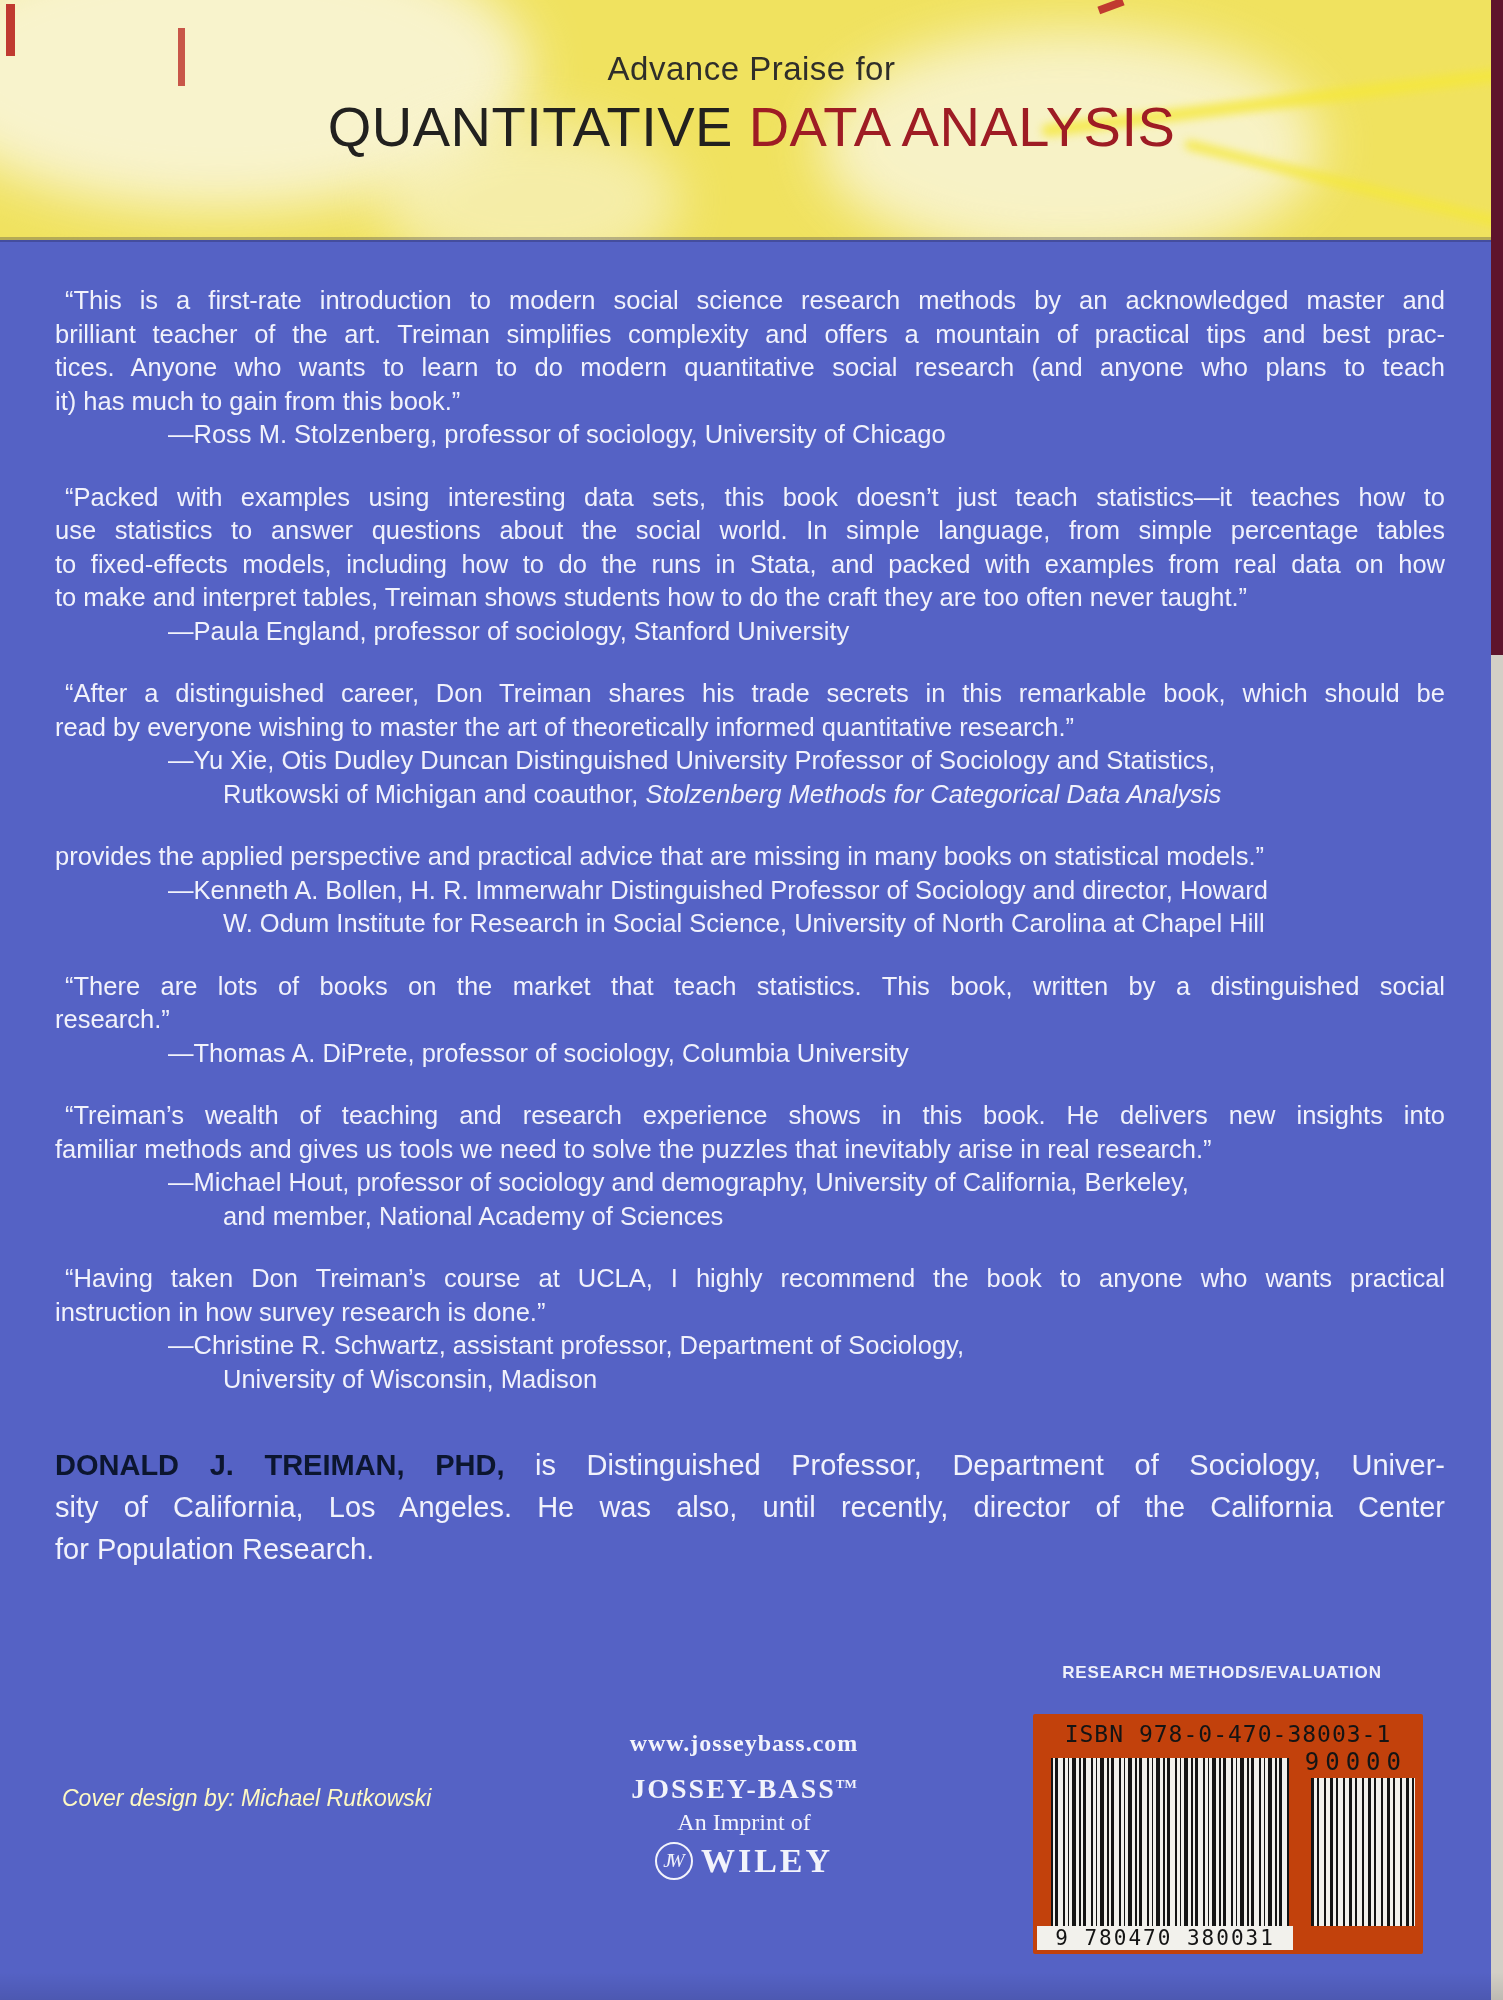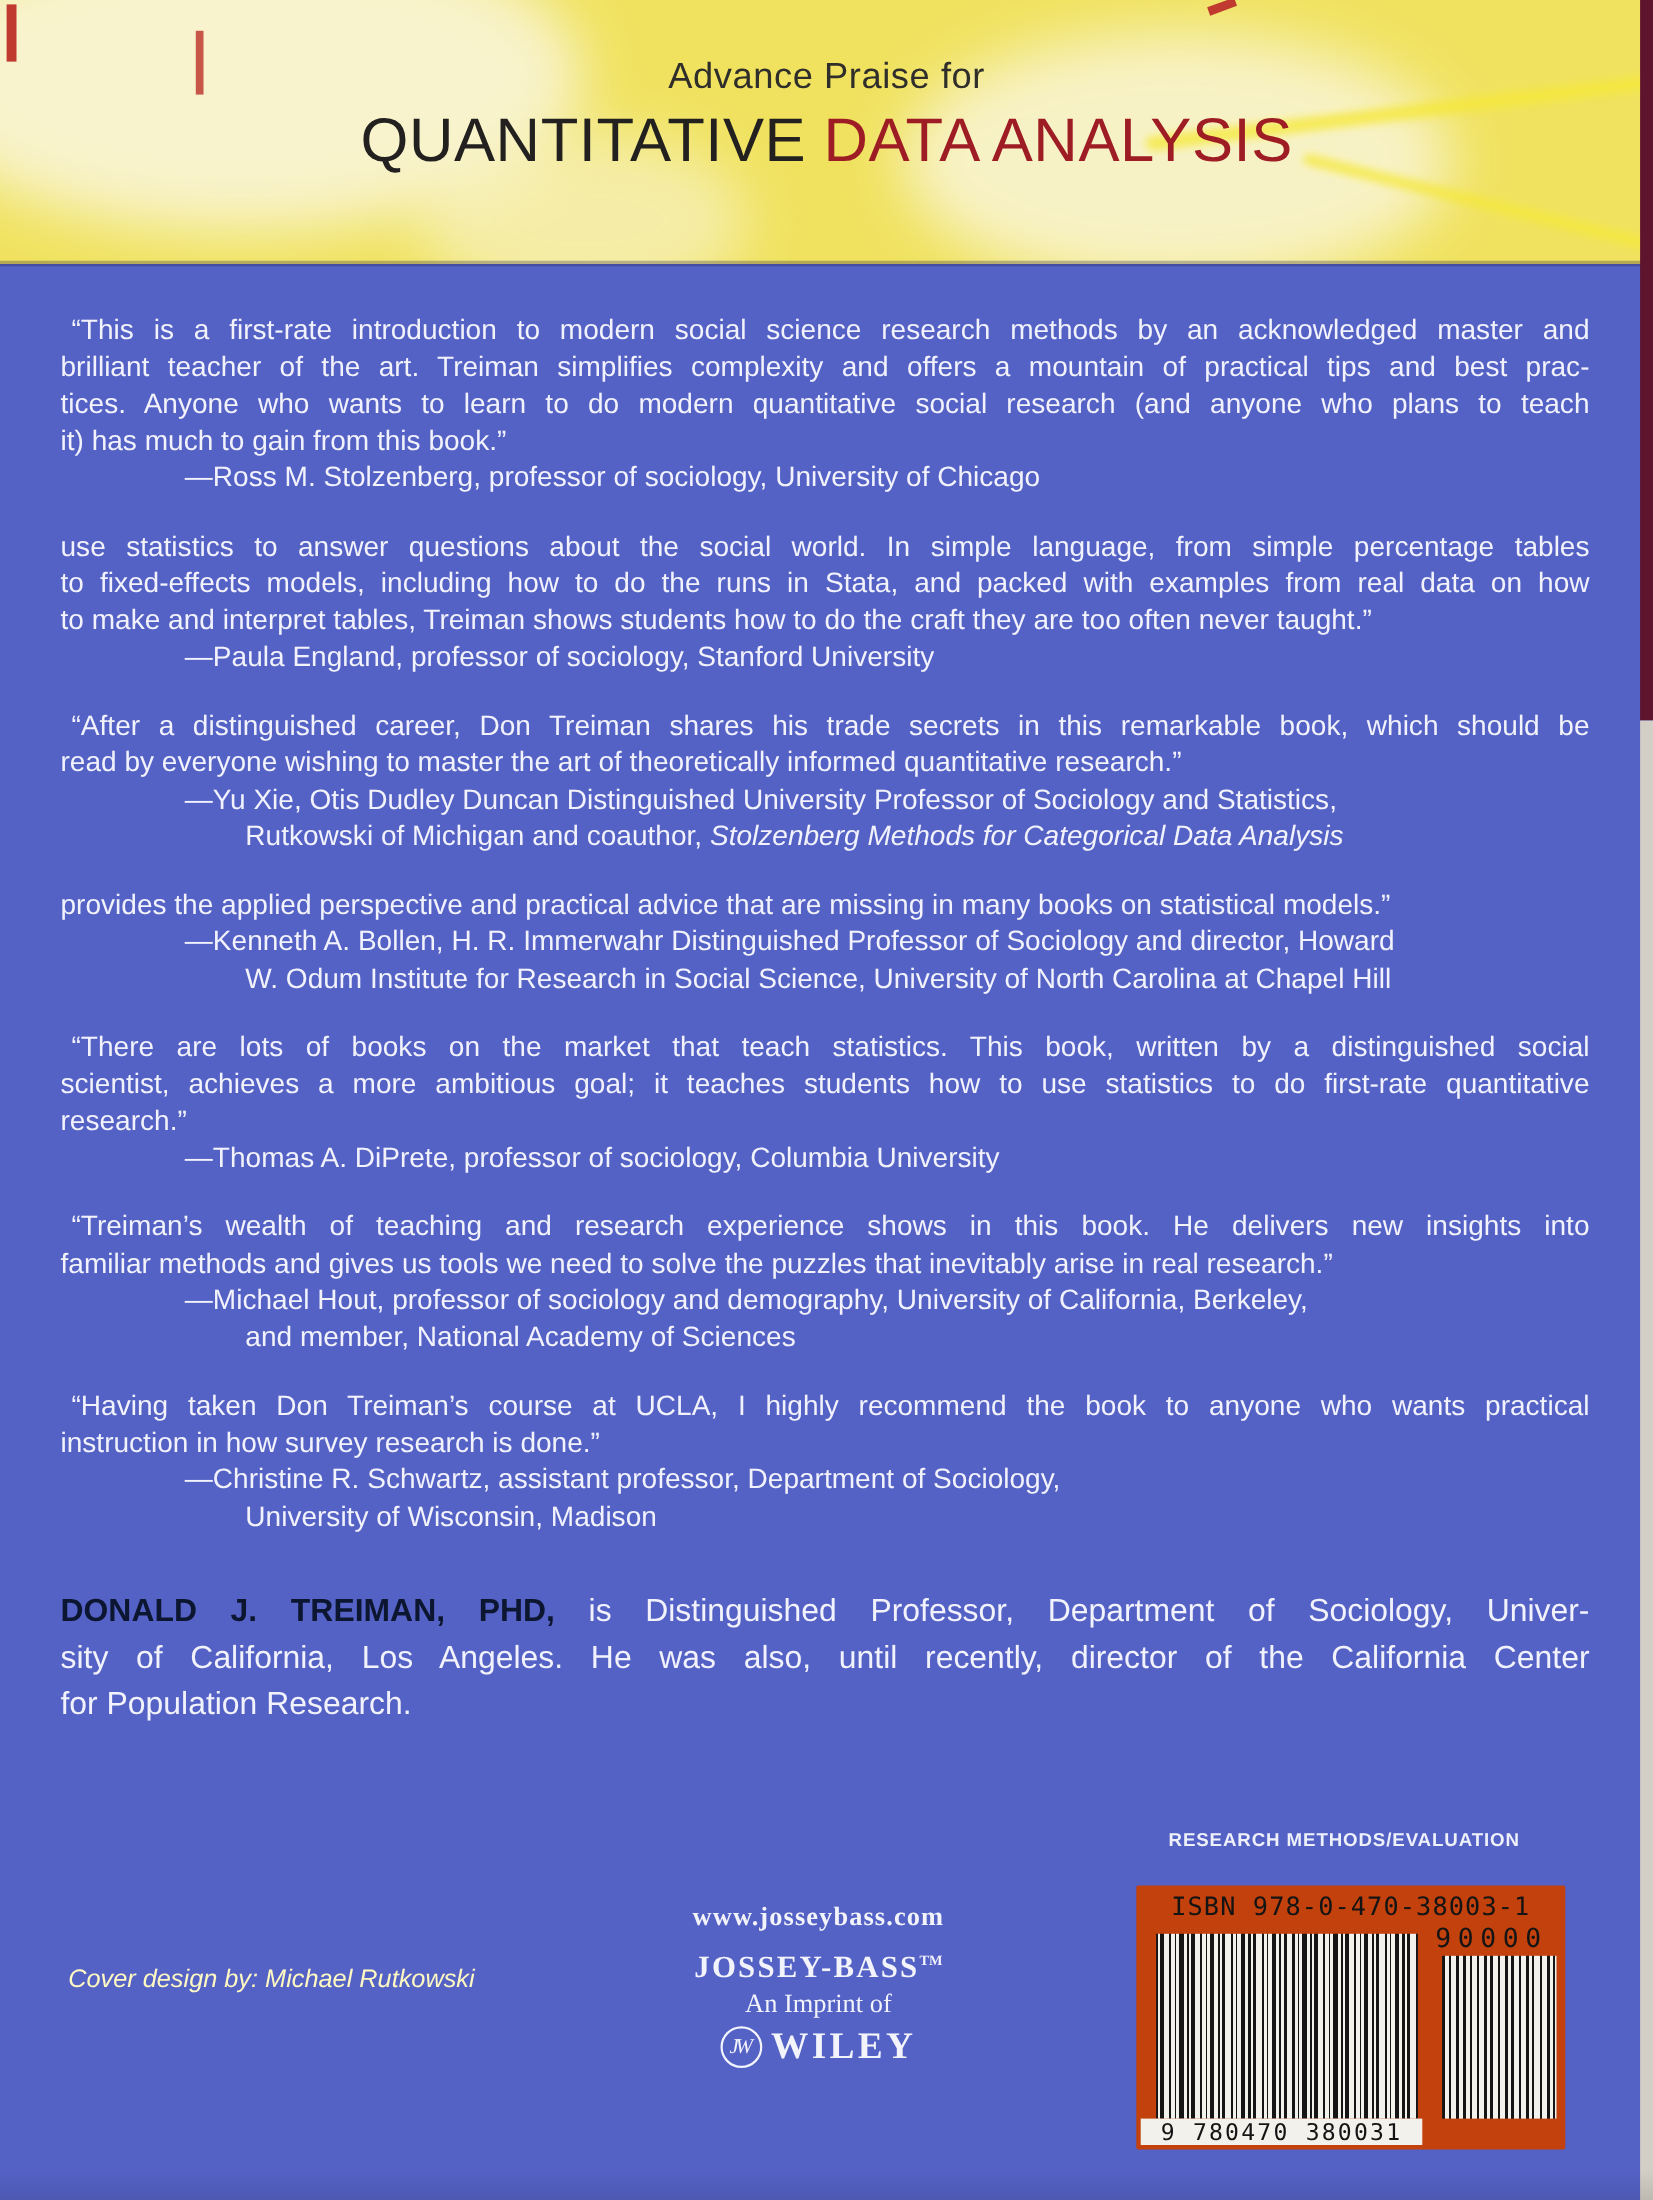--- a/index.html
+++ b/index.html
@@ -118,20 +118,21 @@
 
     <div class="quote-block">
       <div class="jl q1">“This is a first-rate introduction to modern social science research methods by an acknowledged master and</div>
       <div class="jl">brilliant teacher of the art. Treiman simplifies complexity and offers a mountain of practical tips and best prac-</div>
       <div class="jl">tices. Anyone who wants to learn to do modern quantitative social research (and anyone who plans to teach</div>
       <div class="ll">it) has much to gain from this book.”</div>
       <div class="attr1">—Ross M. Stolzenberg, professor of sociology, University of Chicago</div>
     </div>
 
     <div class="quote-block">
+      <div class="jl q1">“Packed with examples using interesting data sets, this book doesn’t just teach statistics—it teaches how to</div>
       <div class="jl">use statistics to answer questions about the social world.  In simple language, from simple percentage tables</div>
       <div class="jl">to fixed-effects models, including how to do the runs in Stata, and packed with examples from real data on how</div>
       <div class="ll">to make and interpret tables, Treiman shows students how to do the craft they are too often never taught.”</div>
       <div class="attr1">—Paula England, professor of sociology, Stanford University</div>
     </div>
 
     <div class="quote-block">
       <div class="jl q1">“After a distinguished career, Don Treiman shares his trade secrets in this remarkable book, which should be</div>
       <div class="ll">read by everyone wishing to master the art of theoretically informed quantitative research.”</div>
       <div class="attr1">—Yu Xie, Otis Dudley Duncan Distinguished University Professor of Sociology and Statistics,</div>
@@ -141,21 +142,20 @@
     </div>
 
     <div class="quote-block">
       <div class="ll">provides the applied perspective and practical advice that are missing in many books on statistical models.”</div>
       <div class="attr1">—Kenneth A. Bollen, H. R. Immerwahr Distinguished Professor of Sociology and director, Howard</div>
       <div class="attr2">W. Odum Institute for Research in Social Science, University of North Carolina at Chapel Hill</div>
     </div>
 
     <div class="quote-block">
       <div class="jl q1">“There are lots of books on the market that teach statistics. This book, written by a distinguished social</div>
-      <div class="jl">scientist, achieves a more ambitious goal; it teaches students how to use statistics to do first-rate quantitative</div>
       <div class="ll">research.”</div>
       <div class="attr1">—Thomas A. DiPrete, professor of sociology, Columbia University</div>
     </div>
 
     <div class="quote-block">
       <div class="jl q1">“Treiman’s wealth of teaching and research experience shows in this book. He  delivers new insights into</div>
       <div class="ll">familiar methods and gives us tools we need to solve the puzzles that inevitably arise in real research.”</div>
       <div class="attr1">—Michael Hout, professor of sociology and demography, University of California, Berkeley,</div>
       <div class="attr2">and member, National Academy of Sciences</div>
     </div>

